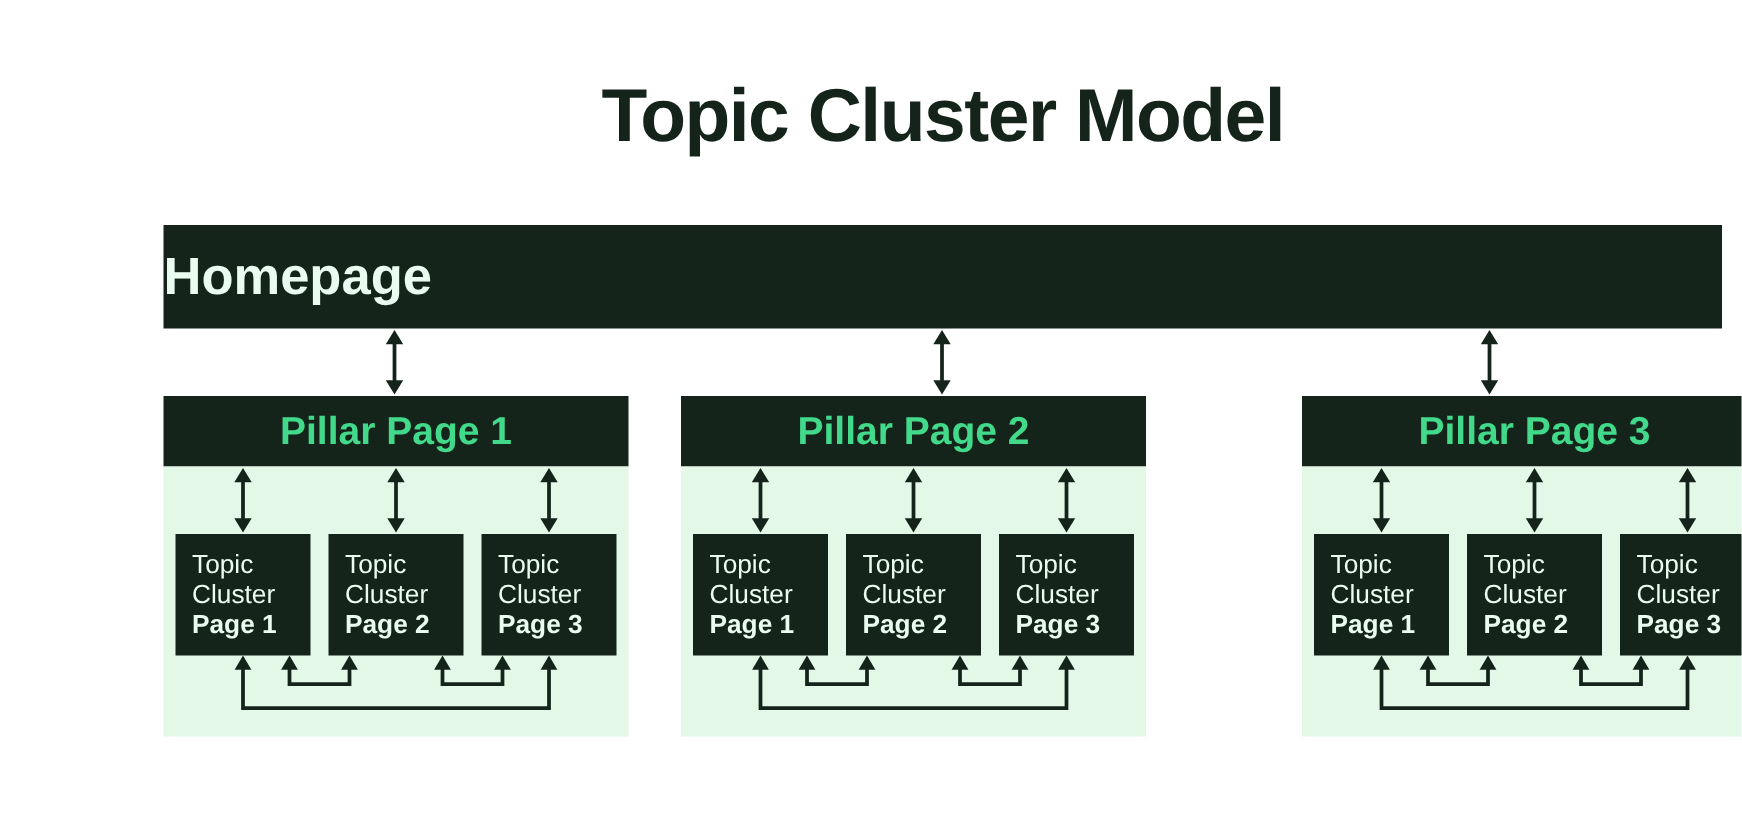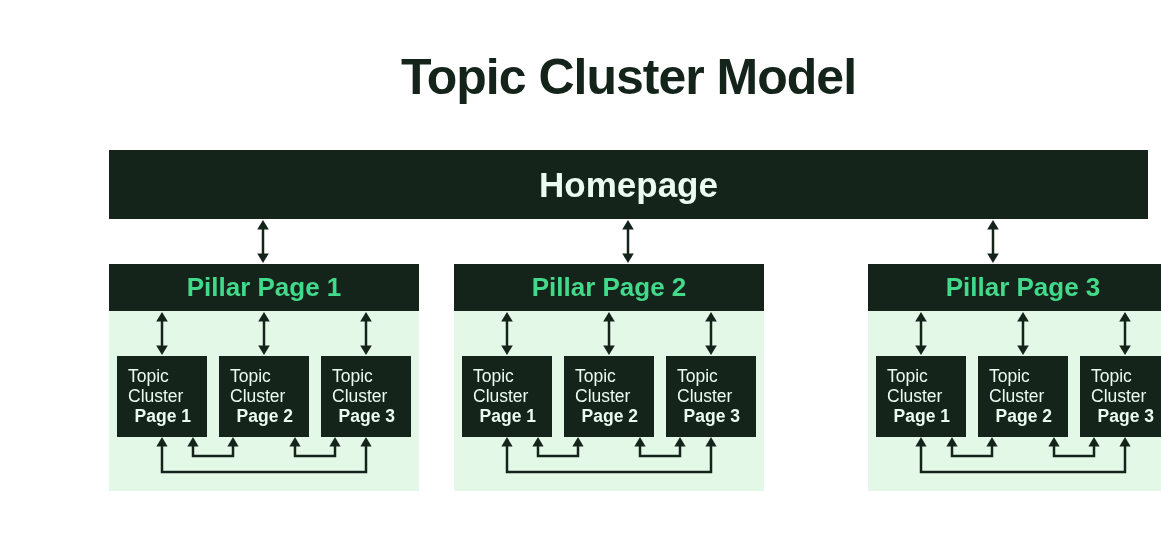--- a/index.html
+++ b/index.html
@@ -26,21 +26,21 @@
     font-size:50px;
     font-weight:700;
     letter-spacing:-1px;
     color:var(--dark);
   }
   .homepage-bar{
     position:absolute;
     left:61px;top:150px;
     width:1039px;height:69px;
     background:var(--dark);
-    display:flex;align-items:center;justify-content:center;
+    display:flex;align-items:center;
   }
   .homepage-bar span{
     color:var(--light-text);
     font-size:35px;
     font-weight:700;
   }
   .varrow{position:absolute;display:block;}
   .pillar{
     position:absolute;
     top:264px;
@@ -66,21 +66,21 @@
     position:absolute;
     top:92px;
     width:90px;height:81px;
     background:var(--dark);
     color:var(--light-text);
     font-size:17.5px;
     line-height:20px;
     padding:10px 16px 0 11px;
   }
   .tc-box span,.tc-box strong{display:block;}
-  .tc-box strong{font-weight:700;text-align:right;}
+  .tc-box strong{font-weight:700;}
   .tc-box.b1{left:8px;}
   .tc-box.b2{left:110px;}
   .tc-box.b3{left:212px;}
   .pillar .varrow.a1{left:46px;top:47px;}
   .pillar .varrow.a2{left:148px;top:47px;}
   .pillar .varrow.a3{left:250px;top:47px;}
   .connector{position:absolute;left:0;top:173px;}
 </style>
 </head>
 <body>

